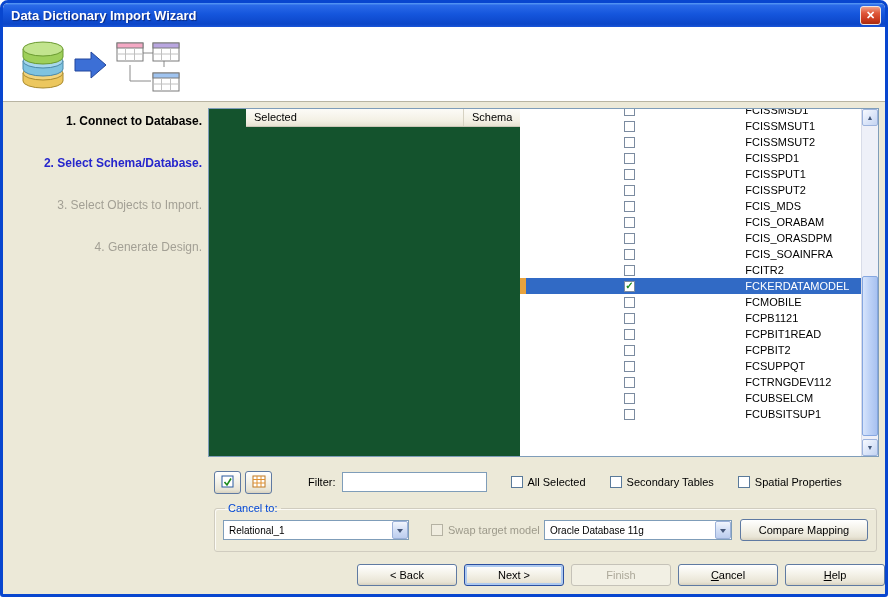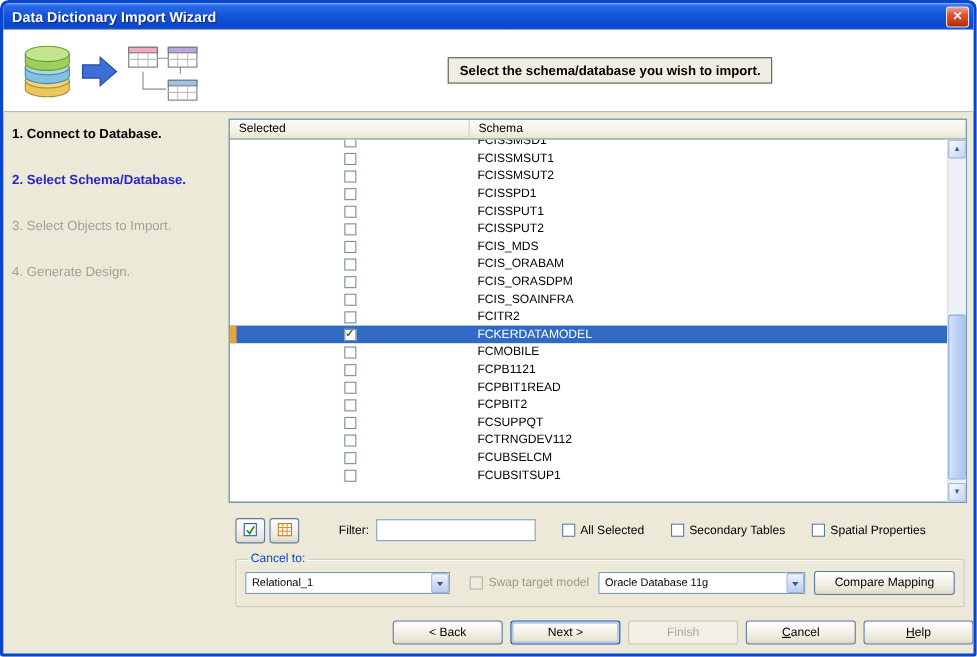--- a/index.html
+++ b/index.html
@@ -51,28 +51,28 @@
     border:1px solid #5a5a5a;
     padding:4px 10px;
     font-size:12px; font-weight:bold; color:#000;
     white-space:nowrap;
   }
 
   
   .content { flex:1; display:flex; min-height:0; }
 
   .sidebar { width:205px; flex:0 0 205px; padding:12px 6px 0 8px; }
-  .step { font-size:12px; font-weight:bold; color:#000; margin-bottom:28px; }
+  .step { font-size:12px; font-weight:bold; color:#000; margin-bottom:28px;text-align:right; }
   .step.current { color:var(--step-current,#2626cc); }
   .step.pending { color:var(--step-pending,#a3a095); font-weight:normal; }
 
   .main { flex:1; display:flex; flex-direction:column; padding-right:6px; min-width:0; }
 
   
-  .grid { margin-top:6px; height:349px; border:1px solid #7f9db9; background:#0f766e; display:flex; flex-direction:column; }
+  .grid { margin-top:6px; height:349px; border:1px solid #7f9db9; background:#14532d; display:flex; flex-direction:row;padding-left:37px; }
   .grid-header {
     height:18px; flex:0 0 18px; display:flex;
     background:linear-gradient(180deg,#fcfbf7 0%,#f3f0e4 70%,#e7e3d2 100%);
     border-bottom:1px solid #cbc7b8;
     font-size:11px; color:#000;
   }
   .gh-cell { padding:2px 8px; white-space:nowrap; }
   .gh-sel { width:218px; flex:0 0 218px; border-right:1px solid #d6d2c2; }
   .gh-schema { flex:1; }
 
@@ -145,21 +145,21 @@
   .combo-text { flex:1; padding:0 5px; white-space:nowrap; overflow:hidden; }
   .combo-btn {
     width:16px; height:18px;
     background:linear-gradient(180deg,#f2f6fd 0%,#d0ddf5 55%,#bccdee 100%);
     border:1px solid #9ab0d8; border-radius:2px;
     display:flex; align-items:center; justify-content:center; cursor:pointer;
   }
   .combo-btn::after { content:''; width:0; height:0; border:3px solid transparent; border-top:4px solid #46587a; margin-top:4px; }
   .combo.model { width:186px; flex:0 0 186px; }
   .combo.db { width:188px; flex:0 0 188px; margin-left:auto; }
-  .gb-row .chk { margin-left:18px; }
+  .gb-row .chk { margin-left:0;padding-left:22px; }
   .compare-btn { width:128px; height:22px; margin-left:8px; flex:0 0 128px; }
 
   
   .footer { height:38px; flex:0 0 38px; display:flex; align-items:center; justify-content:flex-end; gap:7px; padding-right:0; }
   .footer .xpbtn { width:100px; height:22px; }
   .xpbtn.focused { border-color:#2a4fa0; box-shadow:inset 0 0 0 2px #aecaf0; }
   .xpbtn:disabled, .xpbtn.disabled {
     background:#f2f0e4; border-color:#c5c2b8; color:#aca899; box-shadow:none; cursor:default;
   }
   .xpbtn span { display:inline-block; }
@@ -200,21 +200,20 @@
         <rect width="26" height="18" fill="#fff" stroke="#7a7a7a"></rect>
         <rect width="26" height="5" fill="#b9a6e0" stroke="#7a7a7a"></rect>
         <path d="M0 11 h26 M8.5 5 v13 M17.5 5 v13" stroke="#c0c0c0" fill="none"></path>
       </g>
       <g transform="translate(140,38)">
         <rect width="26" height="18" fill="#fff" stroke="#7a7a7a"></rect>
         <rect width="26" height="5" fill="#9fc3ef" stroke="#7a7a7a"></rect>
         <path d="M0 11 h26 M8.5 5 v13 M17.5 5 v13" stroke="#c0c0c0" fill="none"></path>
       </g>
     </svg>
-    <div class="instruction">Select the schema/database you wish to import.</div>
   </div>
 
   <div class="content">
 
     <div class="sidebar">
       <div class="step done">1. Connect to Database.</div>
       <div class="step current">2. Select Schema/Database.</div>
       <div class="step pending">3. Select Objects to Import.</div>
       <div class="step pending">4. Generate Design.</div>
     </div>

